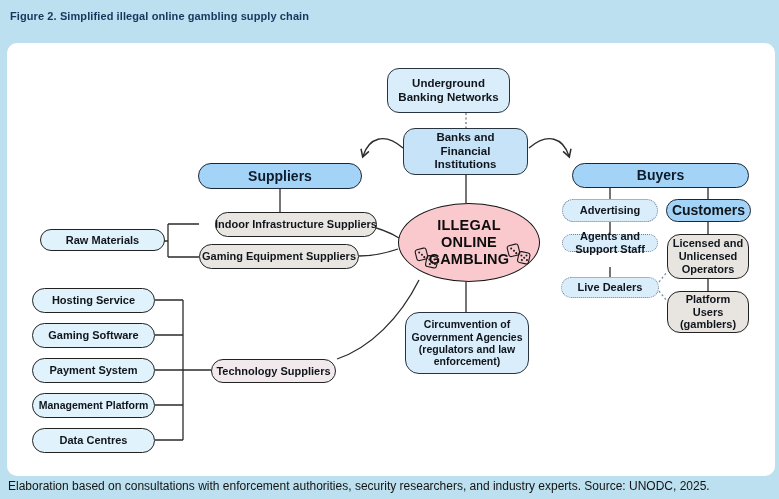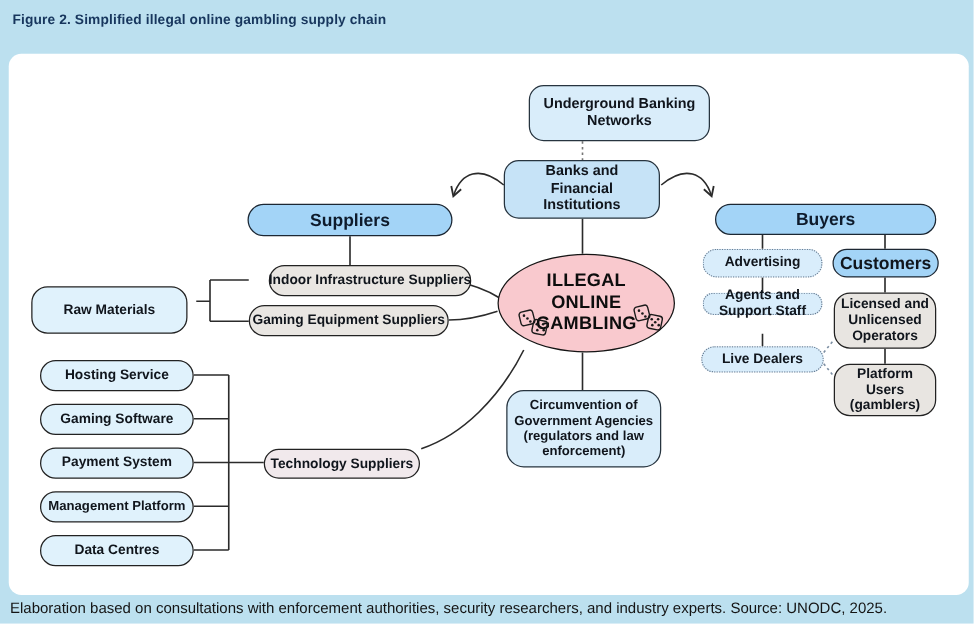--- a/index.html
+++ b/index.html
@@ -73,27 +73,27 @@
       <path d="M361,224 C375,227 388,231 399,238"></path>
       <path d="M359,256 C373,256 386,253 398,249"></path>
       <path d="M157,241 L168,241 M168,224 L168,257 M168,224 L199,224 M168,257 L199,257"></path>
       <path d="M155,300 L183,300 M155,335 L183,335 M155,370 L183,370 M155,405 L183,405 M155,440 L183,440 M183,300 L183,440 M183,370 L211,370"></path>
       <path d="M337,359 C370,348 400,318 419,280"></path>
       <path d="M610,188 L610,199 M708,188 L708,199 M610,222 L610,234 M610,267 L610,277 M708,222 L708,234 M708,279 L708,291"></path>
       <path d="M659,282 L667,272 M659,291 L667,301" stroke-dasharray="2 2.5" stroke="#7d8fa3"></path>
     </g>
   </svg>
 
-  <div class="node blue-rect" style="left:423px;top:68px;width:145px;height:45px;">Underground Banking Networks</div>
+  <div class="node blue-rect" style="left:387px;top:68px;width:123px;height:45px;">Underground Banking Networks</div>
   <div class="node blue-rect banks" style="left:403px;top:128px;width:125px;height:47px;">Banks and Financial Institutions</div>
 
   <div class="node hdr" style="left:198px;top:163px;width:164px;height:26px;">Suppliers</div>
   <div class="node pill-gray nw" style="left:199px;top:212px;width:162px;height:25px;margin-left:16px;">Indoor Infrastructure Suppliers</div>
   <div class="node pill-gray nw" style="left:199px;top:244px;width:160px;height:25px;">Gaming Equipment Suppliers</div>
-  <div class="node pill-blue nw" style="left:25px;top:229px;width:125px;height:38px;">Raw Materials</div>
+  <div class="node pill-blue nw" style="left:40px;top:229px;width:125px;height:22px;">Raw Materials</div>
 
   <div class="node pill-blue nw" style="left:32px;top:288px;width:123px;height:25px;">Hosting Service</div>
   <div class="node pill-blue nw" style="left:32px;top:323px;width:123px;height:25px;">Gaming Software</div>
   <div class="node pill-blue nw" style="left:32px;top:358px;width:123px;height:25px;">Payment System</div>
   <div class="node pill-blue nw" style="left:32px;top:393px;width:123px;height:25px;font-size:10.5px;">Management Platform</div>
   <div class="node pill-blue nw" style="left:32px;top:428px;width:123px;height:25px;text-align:center;">Data Centres</div>
 
   <div class="node pill-gray pill-tech nw" style="left:211px;top:359px;width:125px;height:24px;">Technology Suppliers</div>
 
   <div class="node ellipse" style="left:398px;top:203px;width:142px;height:79px;">

